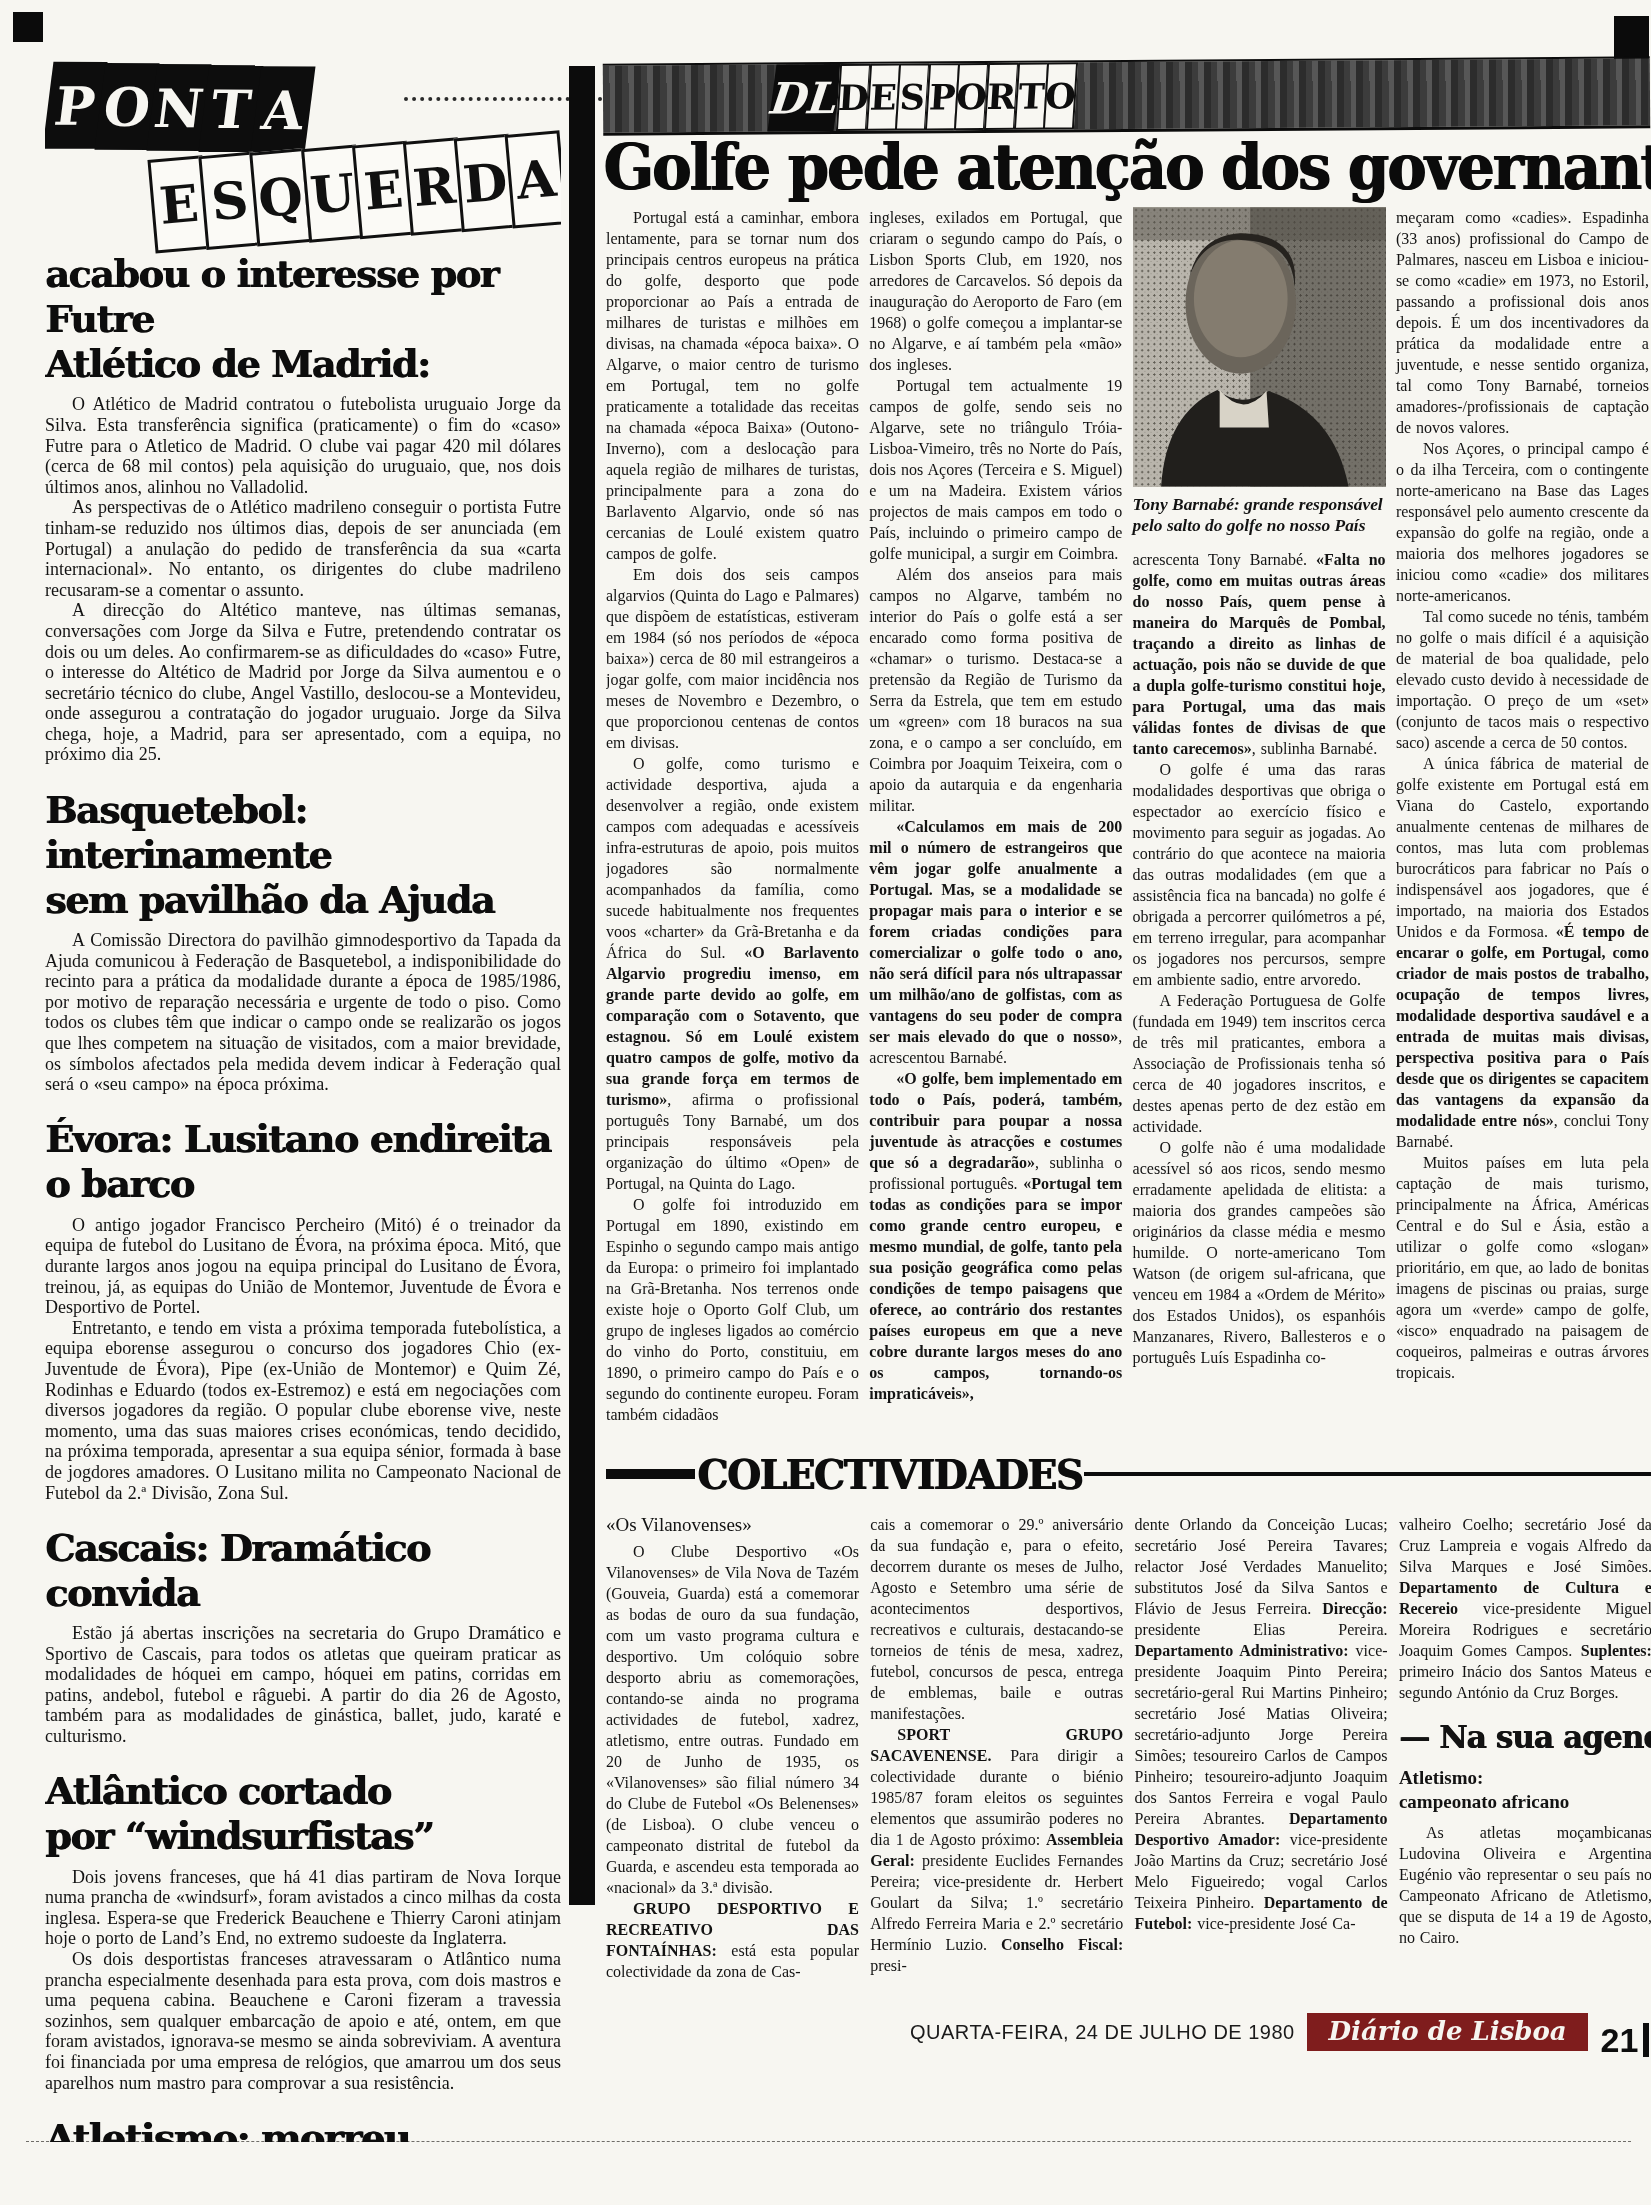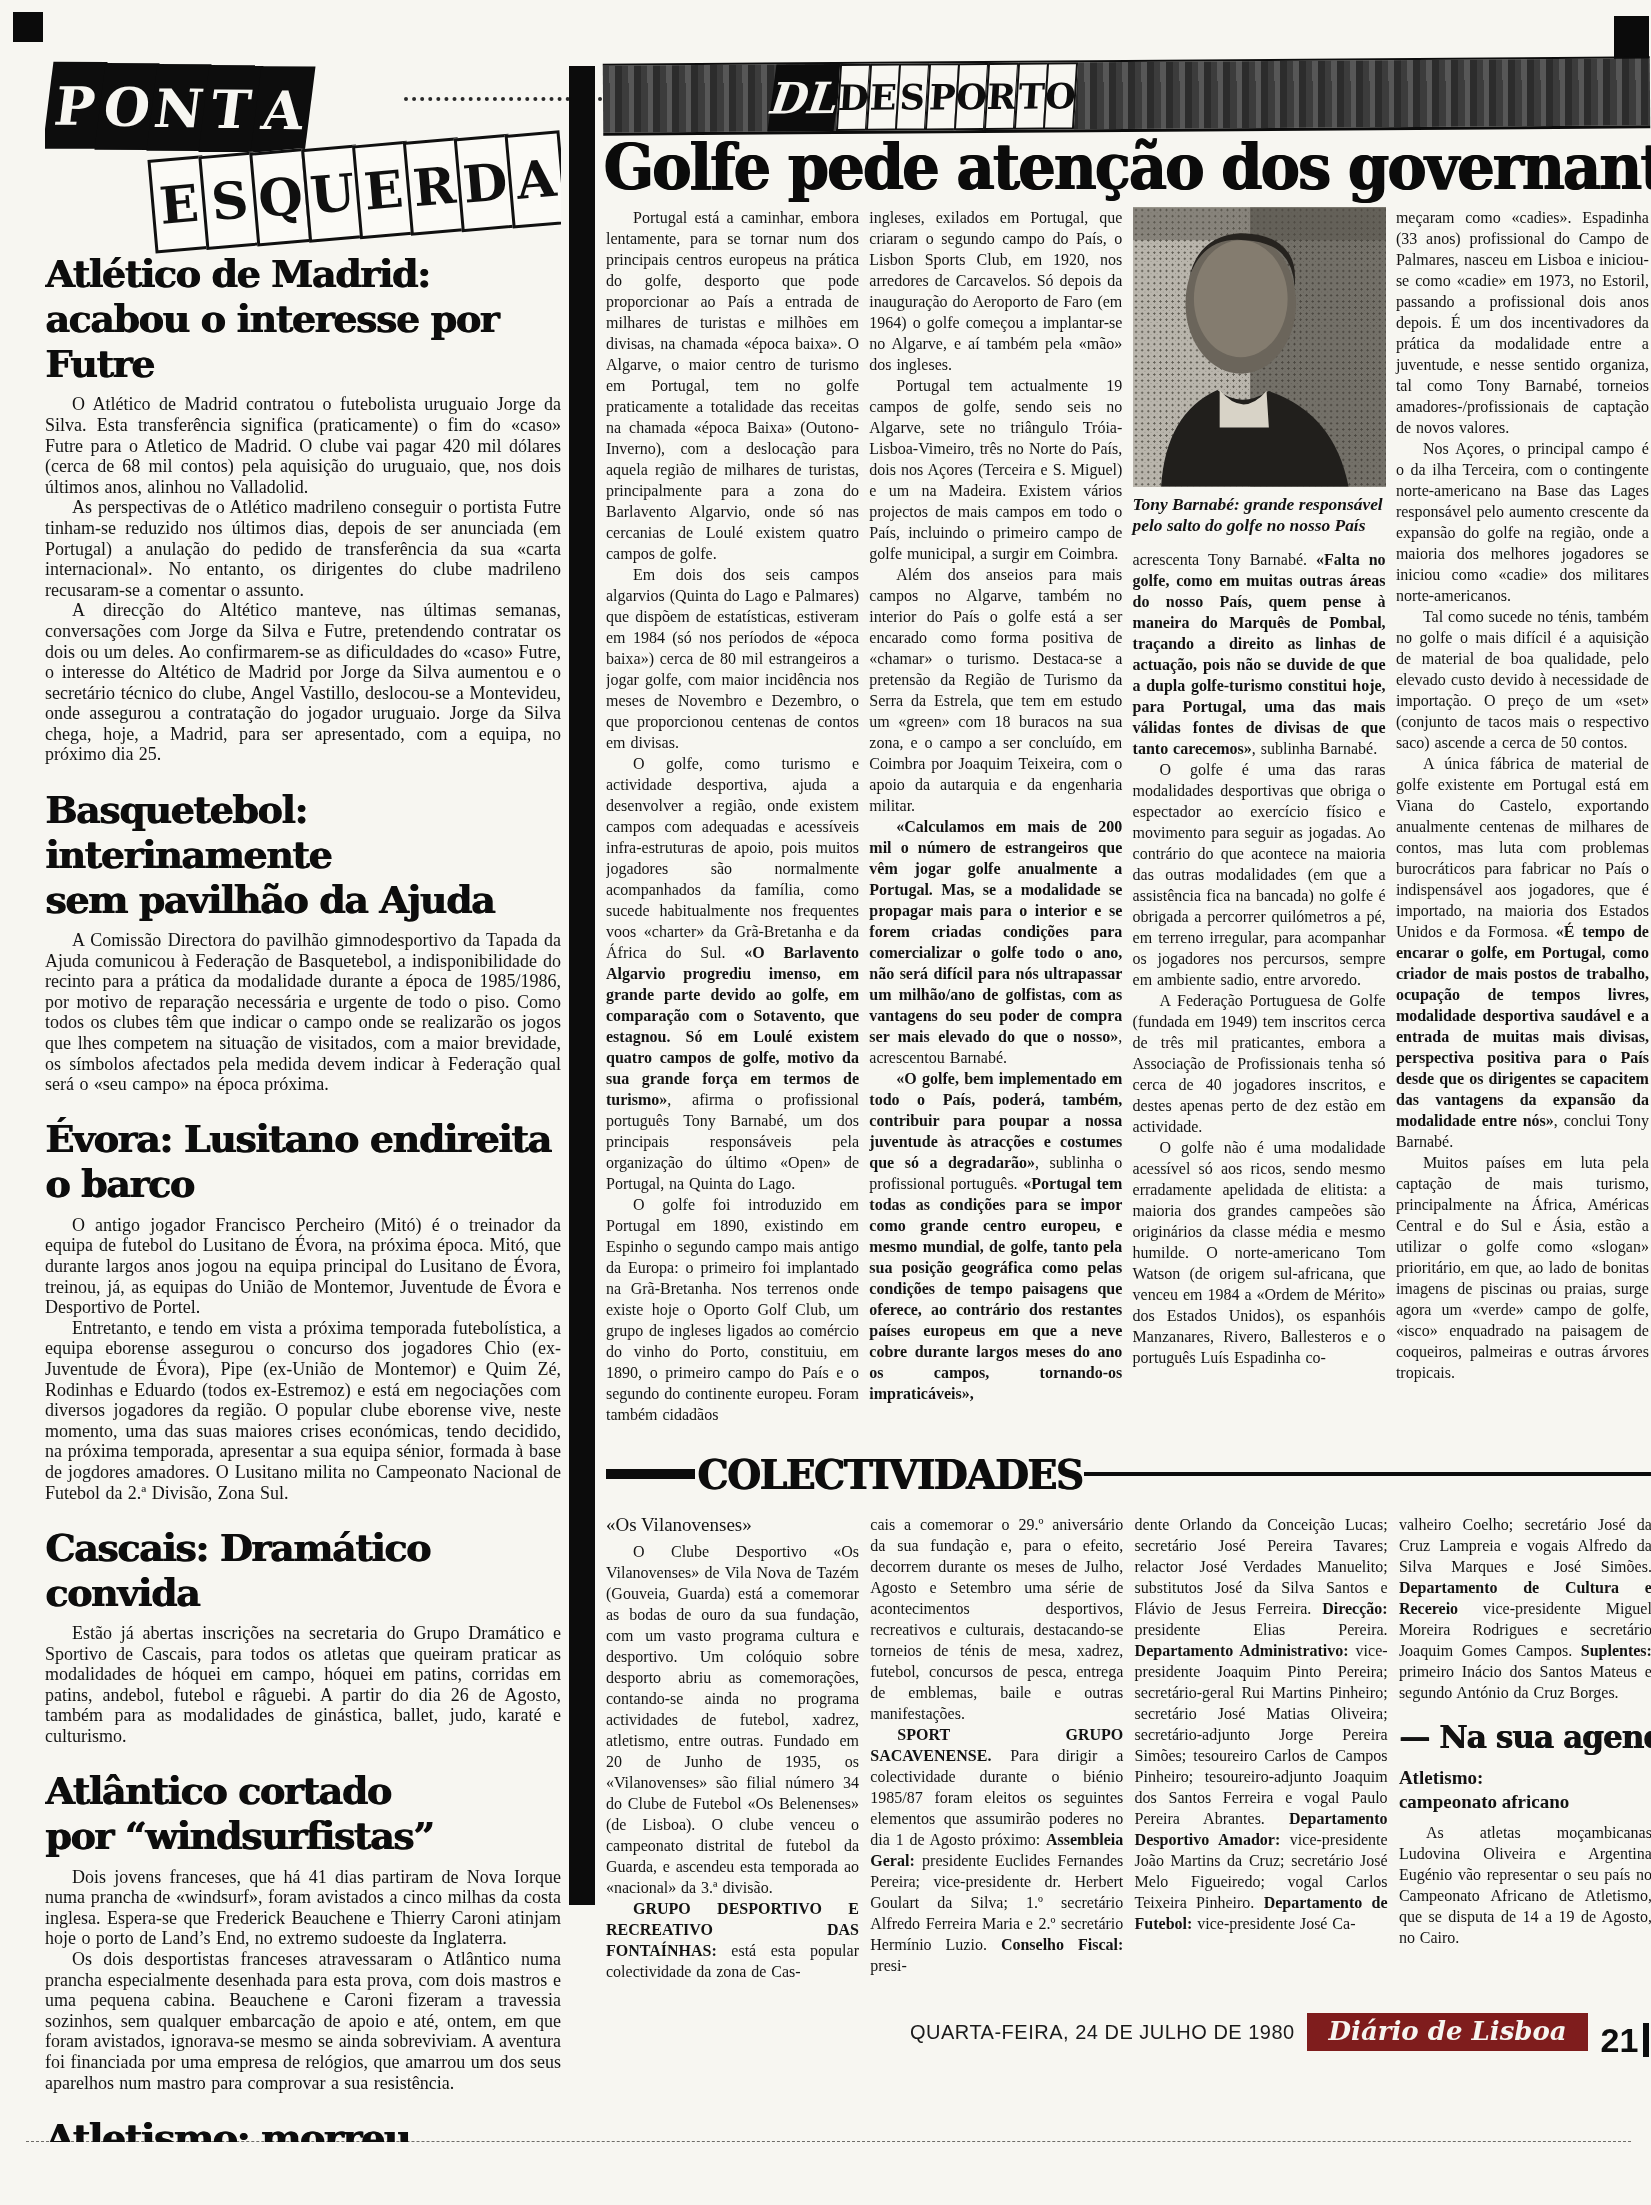--- a/index.html
+++ b/index.html
@@ -111,22 +111,22 @@
           <span class="tile-light">U</span>
           <span class="tile-light">E</span>
           <span class="tile-light">R</span>
           <span class="tile-light">D</span>
           <span class="tile-light">A</span>
         </div>
     </div>
 
     <section class="article">
       <div class="art-head">
+          <div class="hl">acabou o interesse por Futre</div>
           <div class="hl">Atlético de Madrid:</div>
-          <div class="hl">acabou o interesse por Futre</div>
         </div>
       <div class="art-body">
           <p class="para">O Atlético de Madrid contratou o futebolista uruguaio Jorge da Silva. Esta transferência significa (praticamente) o fim do «caso» Futre para o Atletico de Madrid. O clube vai pagar 420 mil dólares (cerca de 68 mil contos) pela aquisição do uruguaio, que, nos dois últimos anos, alinhou no Valladolid.</p>
           <p class="para">As perspectivas de o Atlético madrileno conseguir o portista Futre tinham-se reduzido nos últimos dias, depois de ser anunciada (em Portugal) a anulação do pedido de transferência da sua «carta internacional». No entanto, os dirigentes do clube madrileno recusaram-se a comentar o assunto.</p>
           <p class="para">A direcção do Altético manteve, nas últimas semanas, conversações com Jorge da Silva e Futre, pretendendo contratar os dois ou um deles. Ao confirmarem-se as dificuldades do «caso» Futre, o interesse do Altético de Madrid por Jorge da Silva aumentou e o secretário técnico do clube, Angel Vastillo, deslocou-se a Montevideu, onde assegurou a contratação do jogador uruguaio. Jorge da Silva chega, hoje, a Madrid, para ser apresentado, com a equipa, no próximo dia 25.</p>
         </div>
     </section>
 
     <section class="article">
       <div class="art-head">
@@ -195,21 +195,21 @@
   <h1 class="headline">Golfe pede atenção dos governantes</h1>
 
   <div class="main-cols">
     <div class="mcol">
         <p class="para">Portugal está a caminhar, embora lentamente, para se tornar num dos principais centros europeus na prática do golfe, desporto que pode proporcionar ao País a entrada de milhares de turistas e milhões em divisas, na chamada «época baixa». O Algarve, o maior centro de turismo em Portugal, tem no golfe praticamente a totalidade das receitas na chamada «época Baixa» (Outono-Inverno), com a deslocação para aquela região de milhares de turistas, principalmente para a zona do Barlavento Algarvio, onde só nas cercanias de Loulé existem quatro campos de golfe.</p>
         <p class="para">Em dois dos seis campos algarvios (Quinta do Lago e Palmares) que dispõem de estatísticas, estiveram em 1984 (só nos períodos de «época baixa») cerca de 80 mil estrangeiros a jogar golfe, com maior incidência nos meses de Novembro e Dezembro, o que proporcionou centenas de contos em divisas.</p>
         <p class="para"><span>O golfe, como turismo e actividade desportiva, ajuda a desenvolver a região, onde existem campos com adequadas e acessíveis infra-estruturas de apoio, pois muitos jogadores são normalmente acompanhados da família, como sucede habitualmente nos frequentes voos «charter» da Grã-Bretanha e da África do Sul. </span><span class="b">«O Barlavento Algarvio progrediu imenso, em grande parte devido ao golfe, em comparação com o Sotavento, que estagnou. Só em Loulé existem quatro campos de golfe, motivo da sua grande força em termos de turismo»</span><span>, afirma o profissional português Tony Barnabé, um dos principais responsáveis pela organização do último «Open» de Portugal, na Quinta do Lago.</span></p>
         <p class="para">O golfe foi introduzido em Portugal em 1890, existindo em Espinho o segundo campo mais antigo da Europa: o primeiro foi implantado na Grã-Bretanha. Nos terrenos onde existe hoje o Oporto Golf Club, um grupo de ingleses ligados ao comércio do vinho do Porto, constituiu, em 1890, o primeiro campo do País e o segundo do continente europeu. Foram também cidadãos</p>
       </div>
     <div class="mcol">
-        <p class="para cont"><span>ingleses, exilados em Portugal, que criaram o segundo campo do País, o Lisbon Sports Club, em 1920, nos arredores de Carcavelos. Só depois da inauguração do Aeroporto de Faro (em 1964) o golfe começou a implantar-se no Algarve, e aí também pela «mão» dos ingleses.</span></p>
+        <p class="para cont"><span>ingleses, exilados em Portugal, que criaram o segundo campo do País, o Lisbon Sports Club, em 1920, nos arredores de Carcavelos. Só depois da inauguração do Aeroporto de Faro (em 1968) o golfe começou a implantar-se no Algarve, e aí também pela «mão» dos ingleses.</span></p>
         <p class="para">Portugal tem actualmente 19 campos de golfe, sendo seis no Algarve, sete no triângulo Tróia-Lisboa-Vimeiro, três no Norte do País, dois nos Açores (Terceira e S. Miguel) e um na Madeira. Existem vários projectos de mais campos em todo o País, incluindo o primeiro campo de golfe municipal, a surgir em Coimbra.</p>
         <p class="para">Além dos anseios para mais campos no Algarve, também no interior do País o golfe está a ser encarado como forma positiva de «chamar» o turismo. Destaca-se a pretensão da Região de Turismo da Serra da Estrela, que tem em estudo um «green» com 18 buracos na sua zona, e o campo a ser concluído, em Coimbra por Joaquim Teixeira, com o apoio da autarquia e da engenharia militar.</p>
         <p class="para"><span class="b">«Calculamos em mais de 200 mil o número de estrangeiros que vêm jogar golfe anualmente a Portugal. Mas, se a modalidade se propagar mais para o interior e se forem criadas condições para comercializar o golfe todo o ano, não será difícil para nós ultrapassar um milhão/ano de golfistas, com as vantagens do seu poder de compra ser mais elevado do que o nosso»</span><span>, acrescentou Barnabé.</span></p>
         <p class="para"><span class="b">«O golfe, bem implementado em todo o País, poderá, também, contribuir para poupar a nossa juventude às atracções e costumes que só a degradarão»</span><span>, sublinha o profissional português. </span><span class="b">«Portugal tem todas as condições para se impor como grande centro europeu, e mesmo mundial, de golfe, tanto pela sua posição geográfica como pelas condições de tempo paisagens que oferece, ao contrário dos restantes países europeus em que a neve cobre durante largos meses do ano os campos, tornando-os impraticáveis»,</span></p>
       </div>
     <div class="mcol">
       <figure class="photo">
         <svg width="253" height="280" viewBox="0 0 540 596">
           <rect x="250" y="0" width="290" height="596" fill="#3a3732" opacity="0.55"></rect>
           <rect x="0" y="0" width="540" height="70" fill="#55514a" opacity="0.5"></rect>

